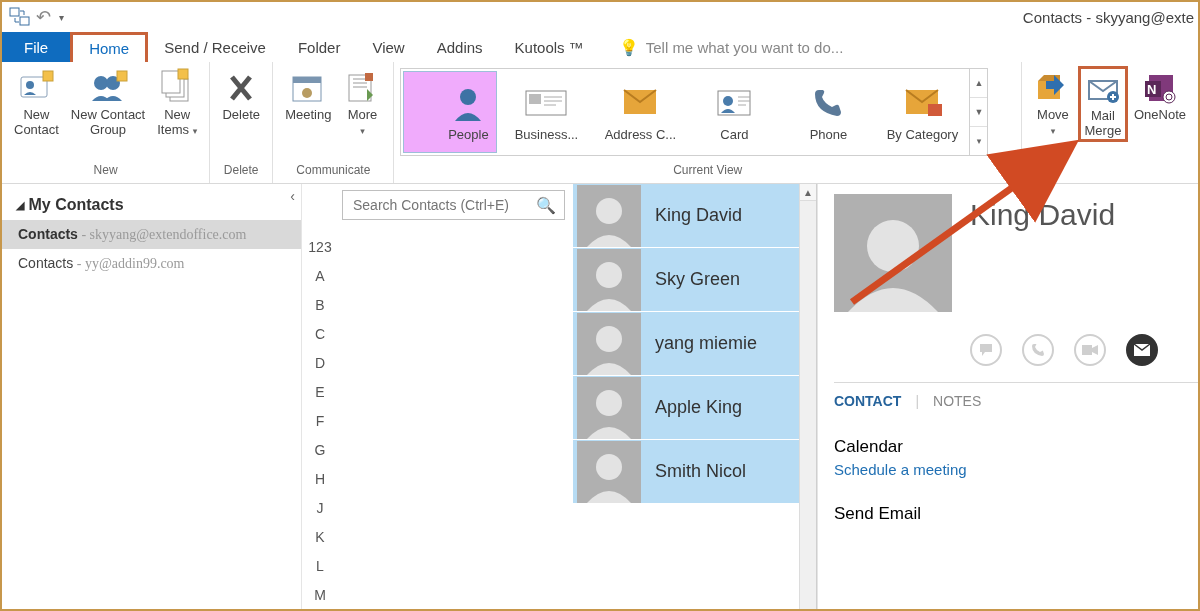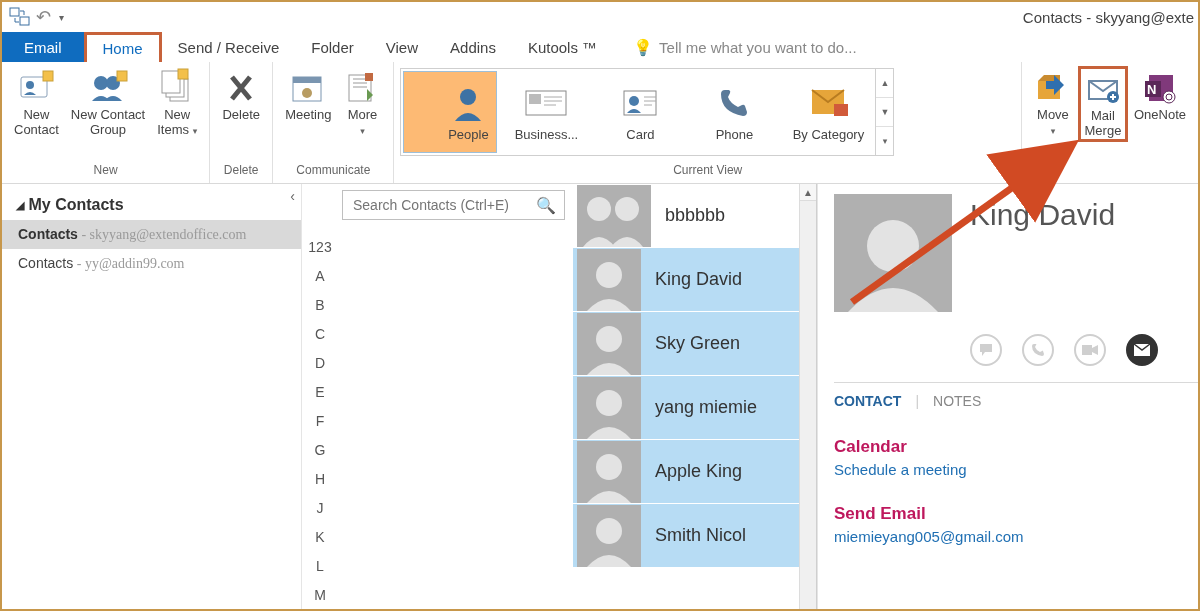--- a/index.html
+++ b/index.html
@@ -27,21 +27,21 @@
   .rgroup { border-right:1px solid #e0e0e0; display:flex; flex-direction:column; }
   .rgroup-body { flex:1; display:flex; align-items:flex-start; padding:4px 6px 0 6px; }
   .rgroup-label { height:20px; text-align:center; font-size:12px; color:#666; }
   .rbtn { display:flex; flex-direction:column; align-items:center; justify-content:flex-start; padding:2px 6px; cursor:pointer; min-width:50px; }
   .rbtn .ricon { height:40px; display:flex; align-items:center; justify-content:center; }
   .rbtn .rlabel { text-align:center; font-size:13px; color:#444; line-height:1.15; }
   .drop-caret { font-size:9px; color:#666; }
 
   .gallery { border:1px solid #cfcfcf; background:#fff; display:flex; align-items:stretch; height:88px; margin-top:2px; }
   .gitem { width:94px; display:flex; flex-direction:column; align-items:center; justify-content:center; gap:4px; cursor:pointer; }
-  .gitem.selected { background:#fdba74; border:1px solid #9dbfd9; margin:2px;padding-left:36px; }
+  .gitem.selected { background:#f0abfc; border:1px solid #9dbfd9; margin:2px;padding-left:36px; }
   .gitem .gicon { height:40px; display:flex; align-items:center; justify-content:center; }
   .gitem .glabel { font-size:13px; color:#444; }
   .gallery-scroll { width:18px; border-left:1px solid #d0d0d0; display:flex; flex-direction:column; }
   .gallery-scroll div { flex:1; display:flex; align-items:center; justify-content:center; font-size:9px; color:#666; border-bottom:1px solid #e0e0e0; cursor:pointer; }
   .gallery-scroll div:last-child { border-bottom:none; }
 
   .mailmerge-box { border:3px solid #c7623a; padding:0; }
 
   
   .main { display:flex; height:calc(611px - 30px - 30px - 122px - 4px); }
@@ -78,21 +78,21 @@
   .rp-actions { display:flex; gap:20px; margin-top:22px; margin-left:136px;}
   .rp-act { width:32px; height:32px; border-radius:50%; border:2px solid #cfcfcf; display:flex; align-items:center; justify-content:center; color:#cfcfcf; cursor:pointer;}
   .rp-act.active { border-color:#333; color:#333; background:#333;}
   .rp-act.active svg path, .rp-act.active svg rect { fill:#fff;}
   .rp-hr { border:none; border-top:1px solid #d9d9d9; margin:16px 0 10px 0;}
   .rp-tabs { display:flex; gap:14px; font-size:14px; }
   .rp-tab { color:#888; padding-bottom:2px; cursor:pointer;}
   .rp-tab.active { color:#26639b; font-weight:700;}
   .rp-tab-sep { color:#ccc;}
   .rp-section { margin-top:26px;}
-  .rp-sec-title { font-size:17px; color:#be185d;font-weight:bold; }
+  .rp-sec-title { font-size:17px; color:#000000; }
   .rp-link { color:#1f6fb3; font-size:15px; cursor:pointer; margin-top:4px; display:inline-block;}
 
   
   .arrow-svg { position:absolute; pointer-events:none; }
 
   
   svg { overflow:visible; }
 </style>
 </head>
 <body>
@@ -107,21 +107,21 @@
           <path d="M14 7 v-4 h-4" fill="none" stroke="#3b6fa0"></path>
         </svg>
     </span>
     <span class="undo-icon">↶</span>
     <span class="qat-drop">▾</span>
   </div>
   <div class="titlebar-title">Contacts - skyyang@exte</div>
 </div>
 
 <div class="tabs">
-  <div class="tab file">Email</div>
+  <div class="tab file">File</div>
   <div class="tab home">Home</div>
   <div class="tab">Send / Receive</div>
   <div class="tab">Folder</div>
   <div class="tab">View</div>
   <div class="tab">Addins</div>
   <div class="tab">Kutools ™</div>
   <div class="tellme">
     <span class="bulb">💡</span>
     <span>Tell me what you want to do...</span>
   </div>
@@ -227,20 +227,29 @@
         </div>
         <div class="gitem">
           <div class="gicon">
               <svg width="44" height="32">
                 <rect x="2" y="4" width="40" height="24" fill="#fff" stroke="#888"></rect>
                 <rect x="5" y="7" width="12" height="10" fill="#bbb"></rect>
                 <path d="M20 10 h18 M20 14 h18 M20 18 h12" stroke="#aaa"></path>
               </svg>
             </div>
           <div class="glabel">Business...</div>
+        </div>
+        <div class="gitem">
+          <div class="gicon">
+              <svg width="40" height="30">
+                <rect x="4" y="2" width="32" height="24" fill="#e6a53a"></rect>
+                <path d="M4 2 l16 12 16 -12" fill="none" stroke="#b87c20" stroke-width="2"></path>
+              </svg>
+            </div>
+          <div class="glabel">Address C...</div>
         </div>
         <div class="gitem">
           <div class="gicon">
               <svg width="40" height="32">
                 <rect x="4" y="4" width="32" height="24" fill="#fff" stroke="#888"></rect>
                 <circle cx="14" cy="14" r="5" fill="#4a7cab"></circle>
                 <path d="M7 26 q7 -8 14 0" fill="#4a7cab"></path>
                 <path d="M24 10 h12 M24 14 h12 M24 18 h8" stroke="#aaa"></path>
               </svg>
             </div>
@@ -347,31 +356,20 @@
       <div>M</div>
     </div>
     <div class="listcol">
       <div class="searchwrap">
         <div class="searchbox">
           <input type="text" placeholder="Search Contacts (Ctrl+E)" style="">
           <span class="sicon">🔍</span>
         </div>
       </div>
       <div class="clist">
-        <div class="crow first">
-          <div class="avatar">
-              <svg width="74" height="54">
-                <circle cx="22" cy="16" r="12" fill="#e3e3e3"></circle>
-                <circle cx="50" cy="16" r="12" fill="#e3e3e3"></circle>
-                <path d="M6 54 q16 -20 32 0" fill="#e3e3e3"></path>
-                <path d="M34 54 q16 -20 32 0" fill="#e3e3e3"></path>
-              </svg>
-            </div>
-          <div class="cname">bbbbbb</div>
-        </div>
         <div class="crow sel">
           <div class="avatar">
               <svg width="64" height="54">
                 <circle cx="32" cy="18" r="13" fill="#e3e3e3"></circle>
                 <path d="M10 54 q22 -24 44 0" fill="#e3e3e3"></path>
               </svg>
             </div>
           <div class="cname">King David</div>
         </div>
         <div class="crow sel">
@@ -456,21 +454,20 @@
       <span class="rp-tab active">CONTACT</span>
       <span class="rp-tab-sep">|</span>
       <span class="rp-tab">NOTES</span>
     </div>
     <div class="rp-section">
       <div class="rp-sec-title">Calendar</div>
       <span class="rp-link">Schedule a meeting</span>
     </div>
     <div class="rp-section">
       <div class="rp-sec-title">Send Email</div>
-      <span class="rp-link">miemieyang005@gmail.com</span>
     </div>
   </div>
 </div>
 
 <svg class="arrow-svg" style="left:830px; top:140px;" width="260" height="170">
   <defs>
       <marker id="ah" markerWidth="12" markerHeight="12" refX="9" refY="6" orient="auto">
         <path d="M0 0 L12 6 L0 12 z" fill="#d14a23"></path>
       </marker>
     </defs>

